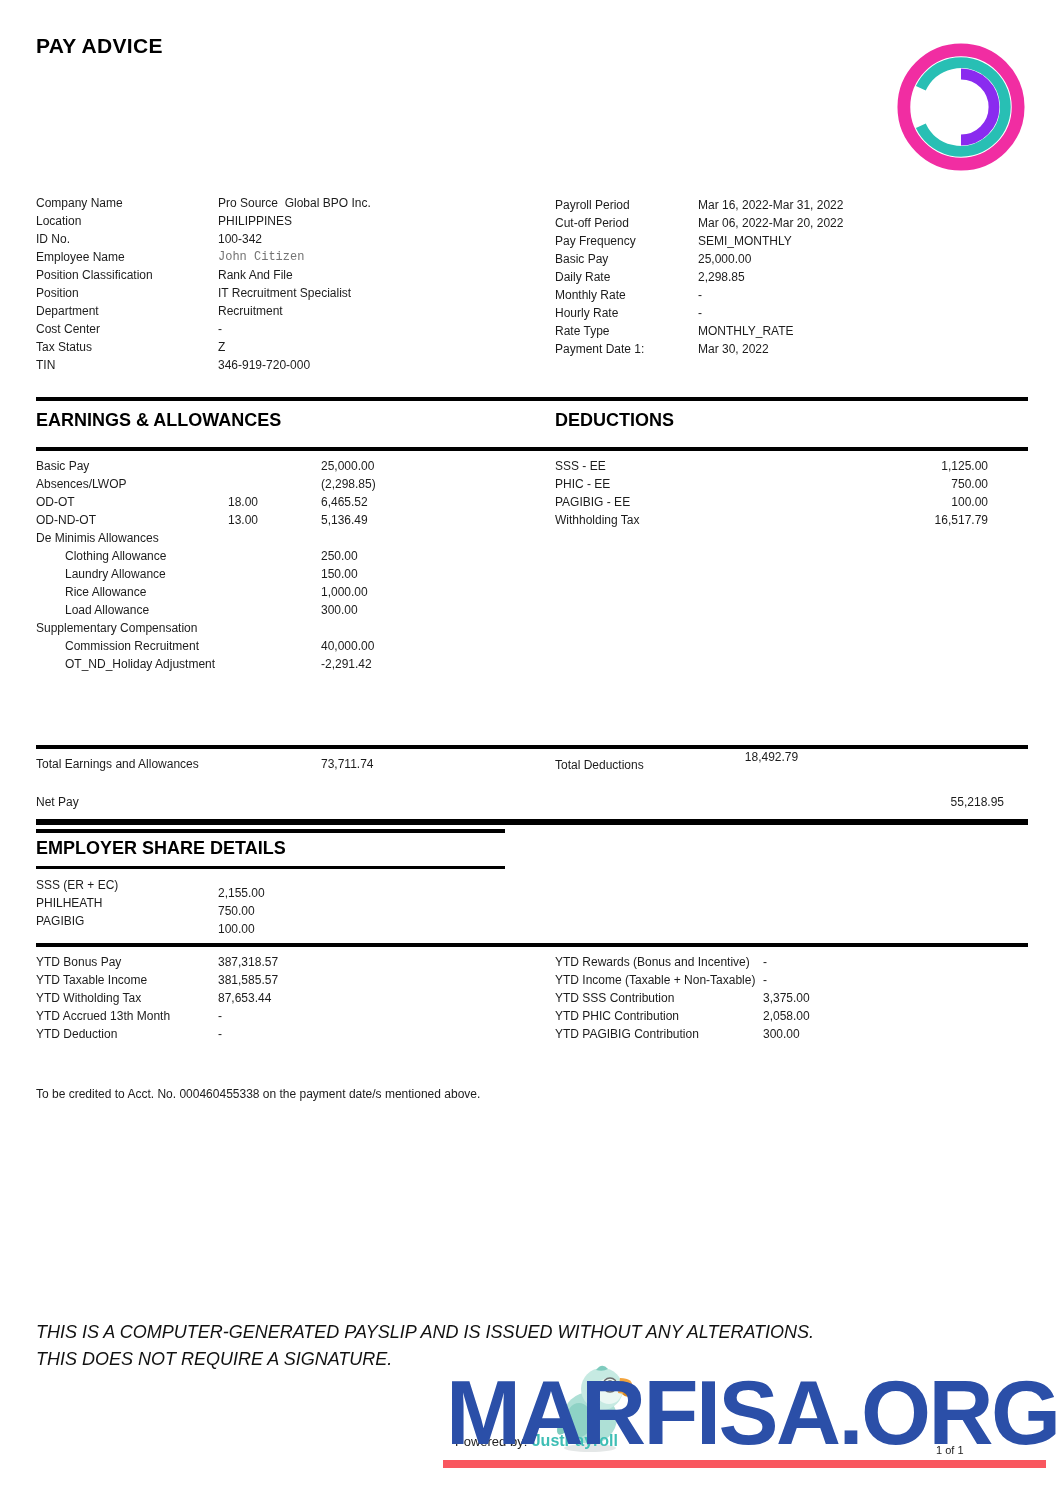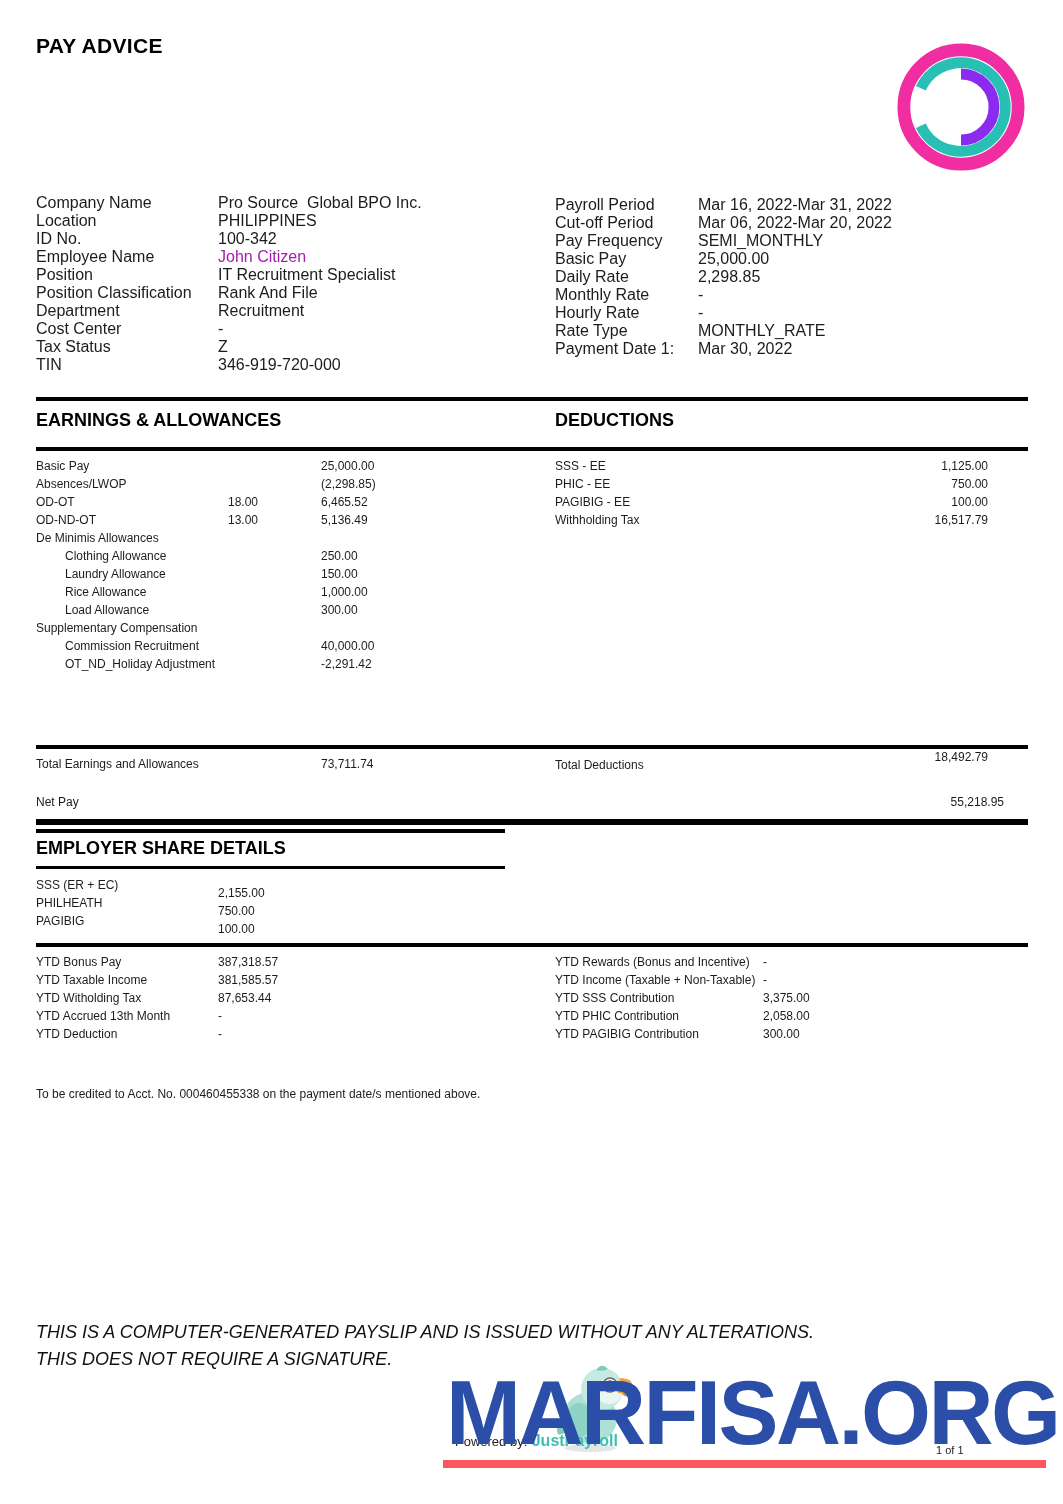--- a/index.html
+++ b/index.html
@@ -7,28 +7,28 @@
   .page{position:relative;width:1063px;height:1504px;background:#fff;
         font-family:"Liberation Sans",sans-serif;color:#1c1c1c;overflow:hidden}
 
   .doc-title{position:absolute;left:36px;top:34px;font-size:21px;font-weight:700;color:#000;letter-spacing:.3px}
 
   .logo{position:absolute;left:895px;top:41px;width:132px;height:132px}
   .ring-pink{fill:none;stroke:var(--logo-pink);stroke-width:13}
   .arc-teal{fill:none;stroke:var(--logo-teal);stroke-width:11}
   .arc-purple{fill:none;stroke:var(--logo-purple);stroke-width:11}
 
-  .info-col{position:absolute;font-size:16px;line-height:18px}
+  .info-col{position:absolute;font-size:12px;line-height:18px}
   .info-left{left:36px;top:194px;width:500px}
   .info-right{left:555px;top:196px;width:480px}
   .irow{display:flex;height:18px;white-space:nowrap}
   .info-left .ilabel{width:182px;flex:0 0 182px}
   .info-right .ilabel{width:143px;flex:0 0 143px}
   .val{white-space:pre}
-  .val.alt{font-family:Liberation Sans, sans-serif;color:#a21caf}
+  .val.alt{font-family:Liberation Mono, monospace;color:#737373}
 
   .hline{position:absolute;background:#000;height:4px}
   .section{position:absolute;left:36px;width:992px;font-size:12px}
 
   .sec-title{position:absolute;font-size:18px;font-weight:700;color:#000;white-space:nowrap}
 
   .rows{position:absolute}
   .e-row{position:relative;height:18px;line-height:18px}
   .e-label{white-space:nowrap}
   .e-label.indent{padding-left:29px}
@@ -86,27 +86,27 @@
         <div class="ilabel">ID No.</div>
         <div class="val">100-342</div>
       </div>
 
       <div class="irow">
         <div class="ilabel">Employee Name</div>
         <div class="val alt">John Citizen</div>
       </div>
 
       <div class="irow">
+        <div class="ilabel">Position Classification</div>
+        <div class="val">Rank And File</div>
+      </div>
+
+      <div class="irow">
         <div class="ilabel">Position</div>
         <div class="val">IT Recruitment Specialist</div>
-      </div>
-
-      <div class="irow">
-        <div class="ilabel">Position Classification</div>
-        <div class="val">Rank And File</div>
       </div>
 
       <div class="irow">
         <div class="ilabel">Department</div>
         <div class="val">Recruitment</div>
       </div>
 
       <div class="irow">
         <div class="ilabel">Cost Center</div>
         <div class="val">-</div>
@@ -273,21 +273,21 @@
           <div class="d-label">Withholding Tax</div>
           <div class="d-amount">16,517.79</div>
         </div>
       </div>
 
     <div class="hline" style="top:348px;left:0;width:992px"></div>
 
     <div class="abs" style="left:0;top:360px">Total Earnings and Allowances</div>
     <div class="abs" style="left:285px;top:360px">73,711.74</div>
     <div class="abs" style="left:519px;top:361px">Total Deductions</div>
-    <div class="abs" style="left:519px;top:353px;width:433px;text-align:right">18,492.79</div>
+    <div class="abs" style="left:519px;top:353px;width:433px;text-align:center">18,492.79</div>
 
     <div class="abs" style="left:0;top:398px">Net Pay</div>
     <div class="abs" style="left:16px;top:398px;width:952px;text-align:right">55,218.95</div>
 
     <div class="hline" style="top:422px;left:0;width:992px;height:6px"></div>
   </div>
 
   <div class="section" style="top:829px;height:230px">
     <div class="hline" style="top:0;left:0;width:469px"></div>
     <div class="sec-title" style="left:0;top:9px">EMPLOYER SHARE DETAILS</div>

